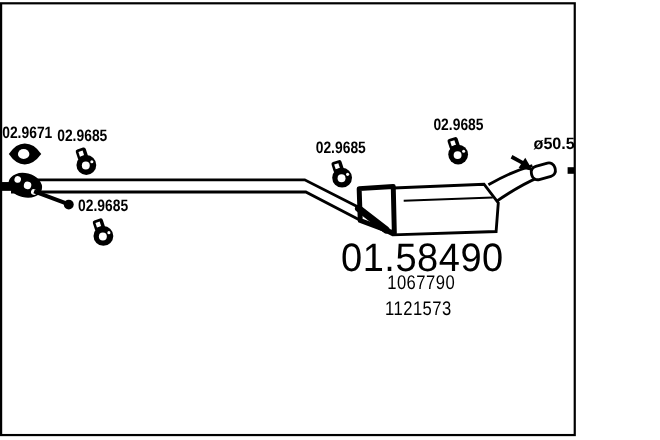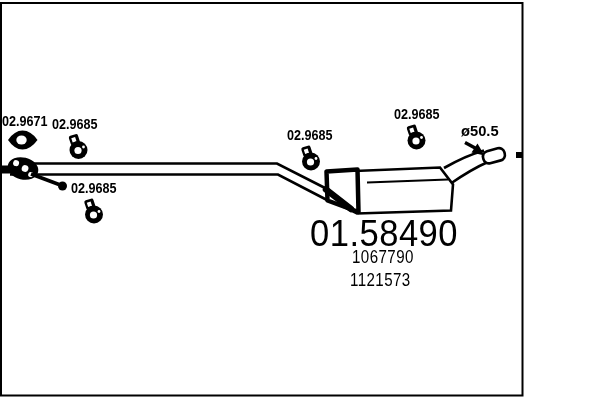--- a/index.html
+++ b/index.html
@@ -3,21 +3,21 @@
 <meta charset="utf-8">
 <style>
   html,body{margin:0;padding:0;background:#fff;}
   .canvas{
     position:relative;width:600px;height:400px;background:#ffffff;overflow:hidden;
     font-family:"Liberation Sans", sans-serif;color:#000;text-align:center;
   }
   .art{position:absolute;left:0;top:0;width:600px;height:400px;}
   .lbl{position:absolute;white-space:nowrap;color:#000;line-height:1;}
   .lbl.small{font-size:15px;font-weight:bold;transform:scaleX(0.84);transform-origin:0 0;}
-  .lbl.dia{font-size:15px;font-weight:bold;transform:scaleX(0.98);transform-origin:0 0;}
+  .lbl.dia{font-size:15px;font-weight:bold;transform:scaleX(0.98);transform-origin:0 0;margin-left:24px;}
   .lbl.big{font-size:36px;font-weight:400;transform:scaleX(0.96);transform-origin:0 0;letter-spacing:0.5px;}
   .lbl.mid{font-size:18px;font-weight:400;transform:scaleX(0.84);transform-origin:0 0;letter-spacing:0.5px;}
 </style>
 </head>
 <body>
 
 <div class="canvas">
 
   <svg class="art" viewBox="0 0 600 400">
 

